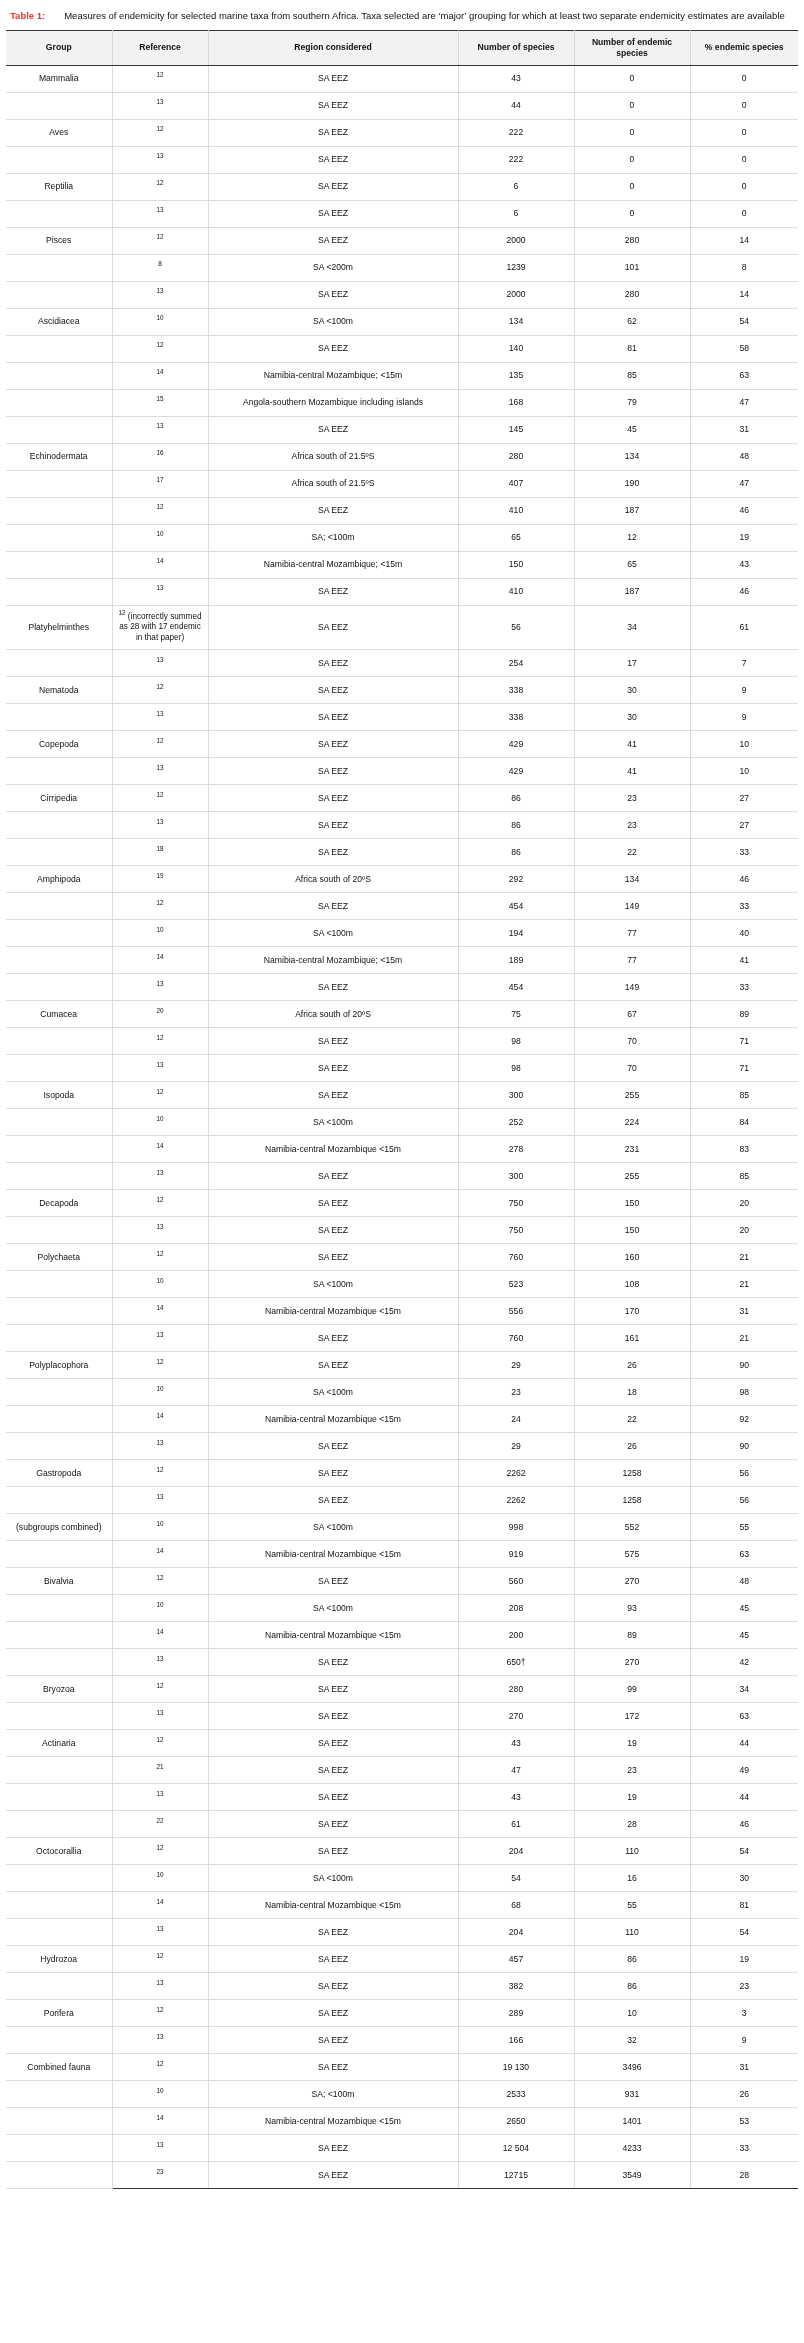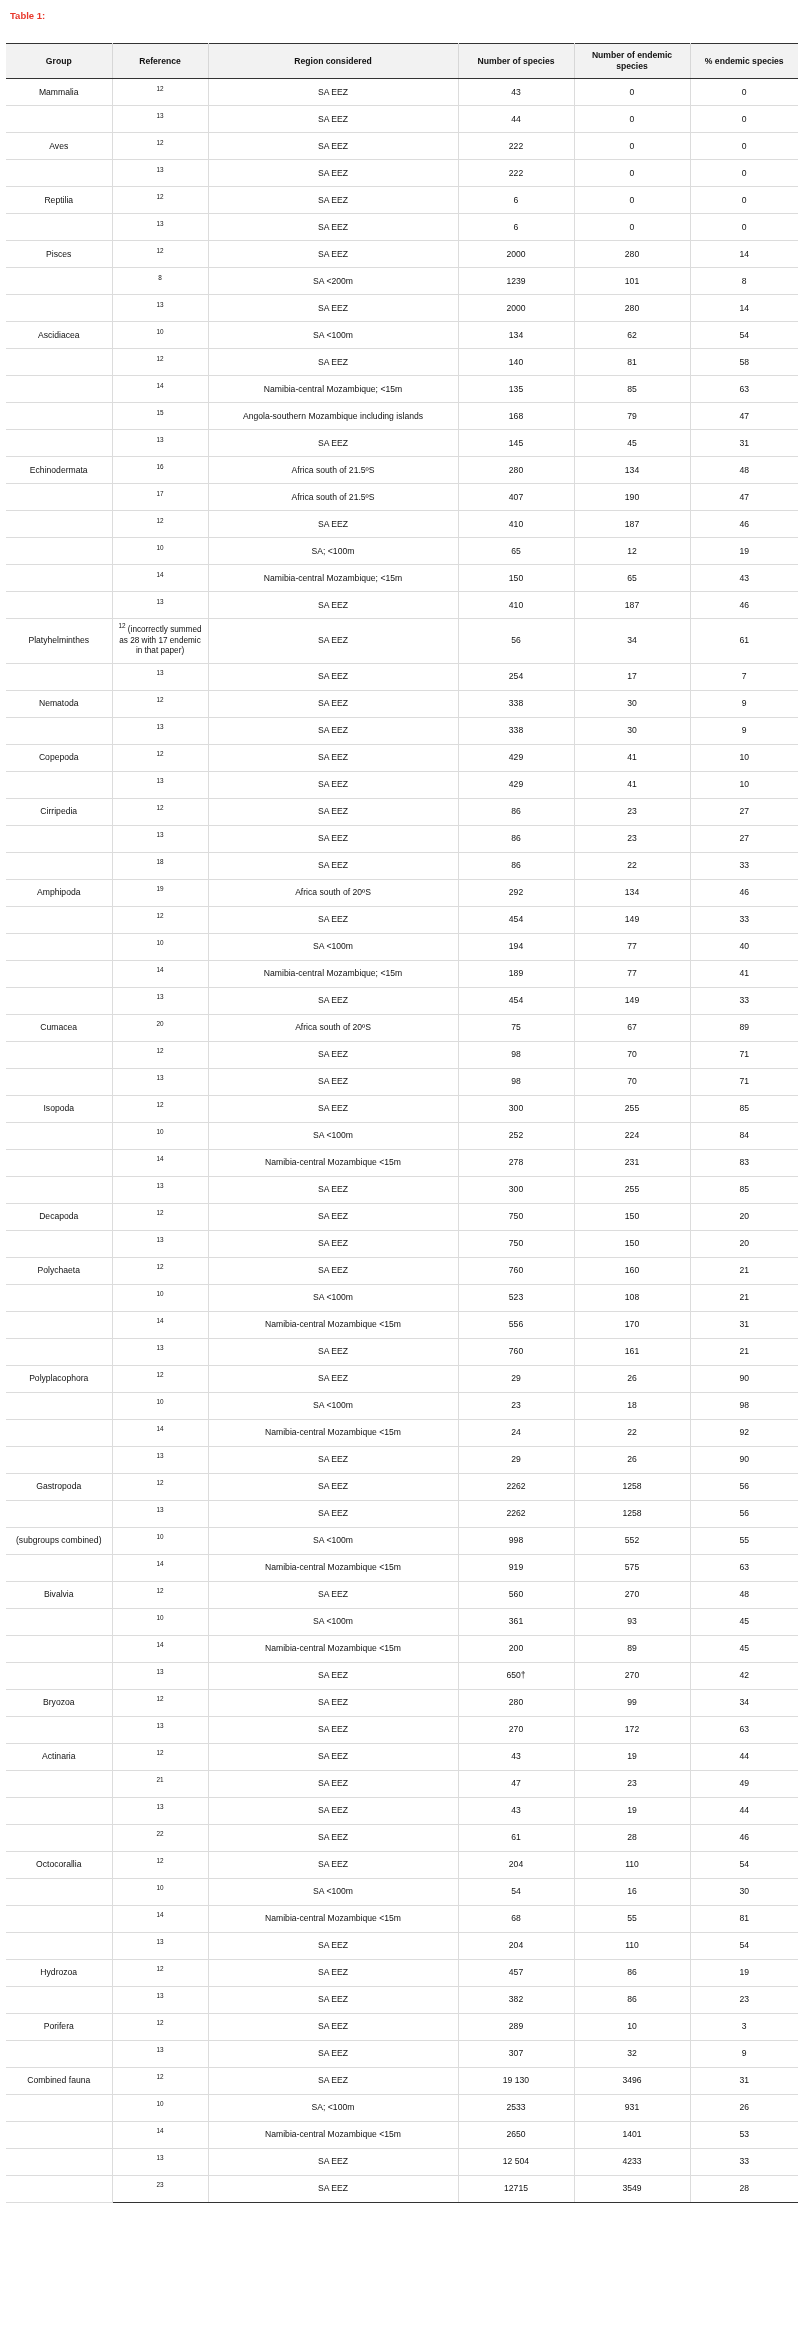--- a/index.html
+++ b/index.html
@@ -36,21 +36,21 @@
   .caption-text {
     font-size: 9.5px;
     line-height: 12.5px;
     color: #111;
     max-width: 740px;
   }
   
   table.endemic {
     border-collapse: collapse;
     width: 792px;
-    margin: 14px auto;
+    margin: 0 auto;
     table-layout: fixed;
   }
   table.endemic thead th {
     background: #f2f2f2;
     border-top: 1.6px solid #333;
     border-bottom: 1.6px solid #333;
     font-size: 8.6px;
     font-weight: bold;
     line-height: 11px;
     padding: 6px 3px;
@@ -120,20 +120,21 @@
   col.c-end   { width: 116px; }
   col.c-pct   { width: 108px; }
 </style>
 </head>
 <body>
 
 <div class="page">
 
   <div class="caption">
     <span class="caption-label">Table 1:</span>
+    <span class="caption-text">Measures of endemicity for selected marine taxa from southern Africa. Taxa selected are ‘major’ grouping for which at least two separate endemicity estimates are available</span>
   </div>
 
   <table class="endemic">
     <colgroup>
       <col class="c-group">
         <col class="c-ref">
         <col class="c-region">
       <col class="c-num">
         <col class="c-end">
         <col class="c-pct">
@@ -594,21 +595,21 @@
           <td class="ref"><sup>12</sup></td>
           <td class="region">SA EEZ</td>
           <td class="num">560</td>
           <td class="endemicnum">270</td>
           <td class="pct">48</td>
         </tr>
         <tr>
           <td class="group blank"></td>
           <td class="ref"><sup>10</sup></td>
           <td class="region">SA &lt;100m</td>
-          <td class="num">361</td>
+          <td class="num">208</td>
           <td class="endemicnum">93</td>
           <td class="pct">45</td>
         </tr>
         <tr>
           <td class="group blank"></td>
           <td class="ref"><sup>14</sup></td>
           <td class="region">Namibia-central Mozambique &lt;15m</td>
           <td class="num">200</td>
           <td class="endemicnum">89</td>
           <td class="pct">45</td>
@@ -722,21 +723,21 @@
           <td class="ref"><sup>12</sup></td>
           <td class="region">SA EEZ</td>
           <td class="num">289</td>
           <td class="endemicnum">10</td>
           <td class="pct">3</td>
         </tr>
         <tr>
           <td class="group blank"></td>
           <td class="ref"><sup>13</sup></td>
           <td class="region">SA EEZ</td>
-          <td class="num">307</td>
+          <td class="num">166</td>
           <td class="endemicnum">32</td>
           <td class="pct">9</td>
         </tr>
         <tr class="group-start">
           <td class="group">Combined fauna</td>
           <td class="ref"><sup>12</sup></td>
           <td class="region">SA EEZ</td>
           <td class="num">19 130</td>
           <td class="endemicnum">3496</td>
           <td class="pct">31</td>

